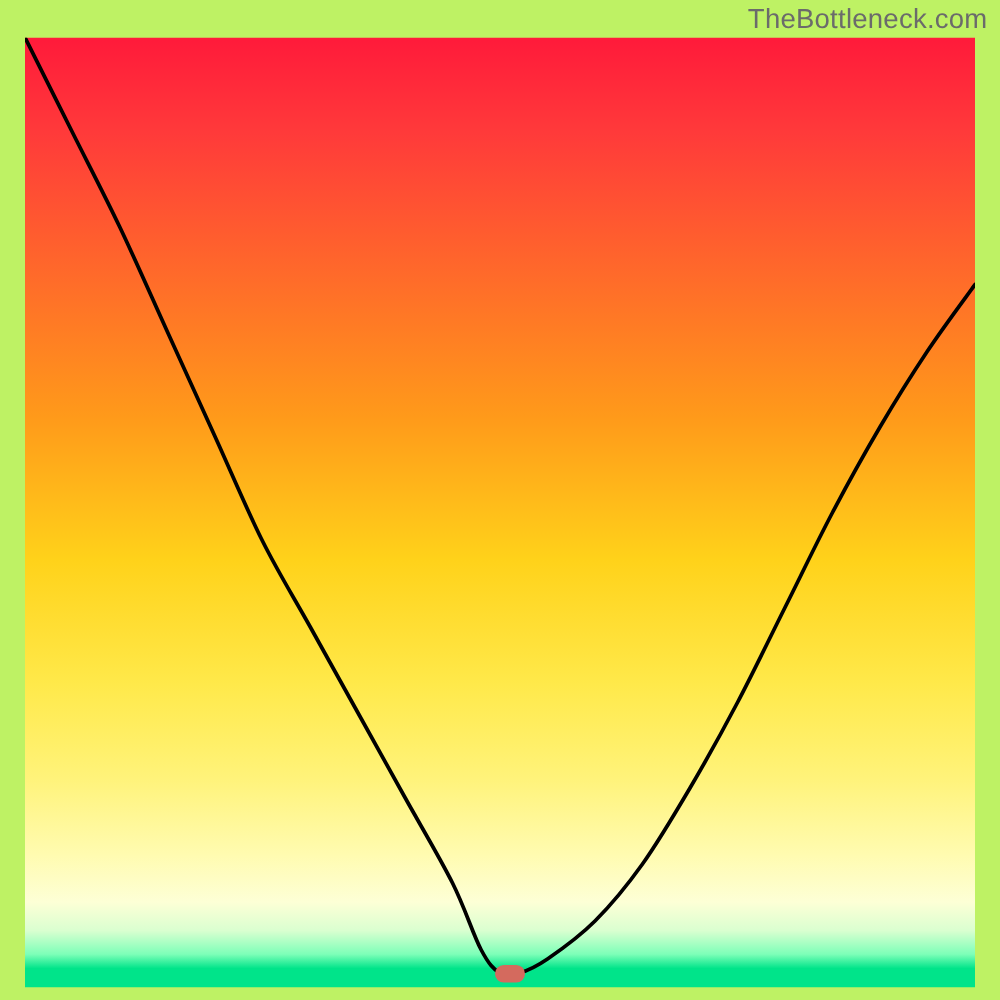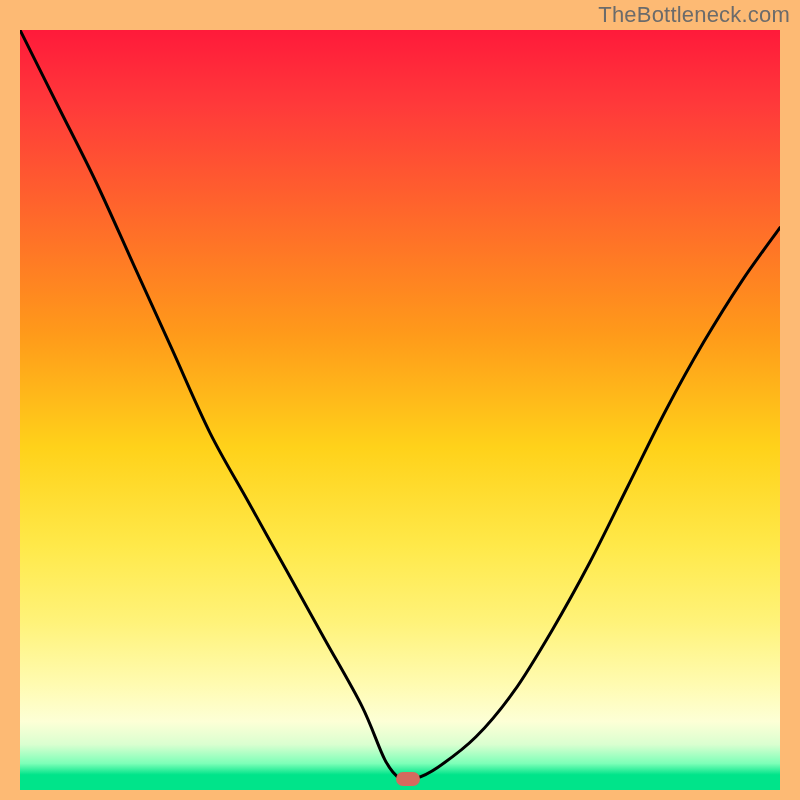--- a/index.html
+++ b/index.html
@@ -10,21 +10,21 @@
     background: #000;
     overflow: hidden;
     font-family: Arial, Helvetica, sans-serif;
   }
   .frame {
     position: absolute;
     top: 0;
     left: 0;
     width: 800px;
     height: 800px;
-    background: #fdba74;
+    background: #bef264;
   }
   .watermark {
     position: absolute;
     top: 2px;
     right: 10px;
     color: #6b6b6b;
     font-size: 22px;
     font-weight: 500;
     letter-spacing: 0.2px;
     user-select: none;

